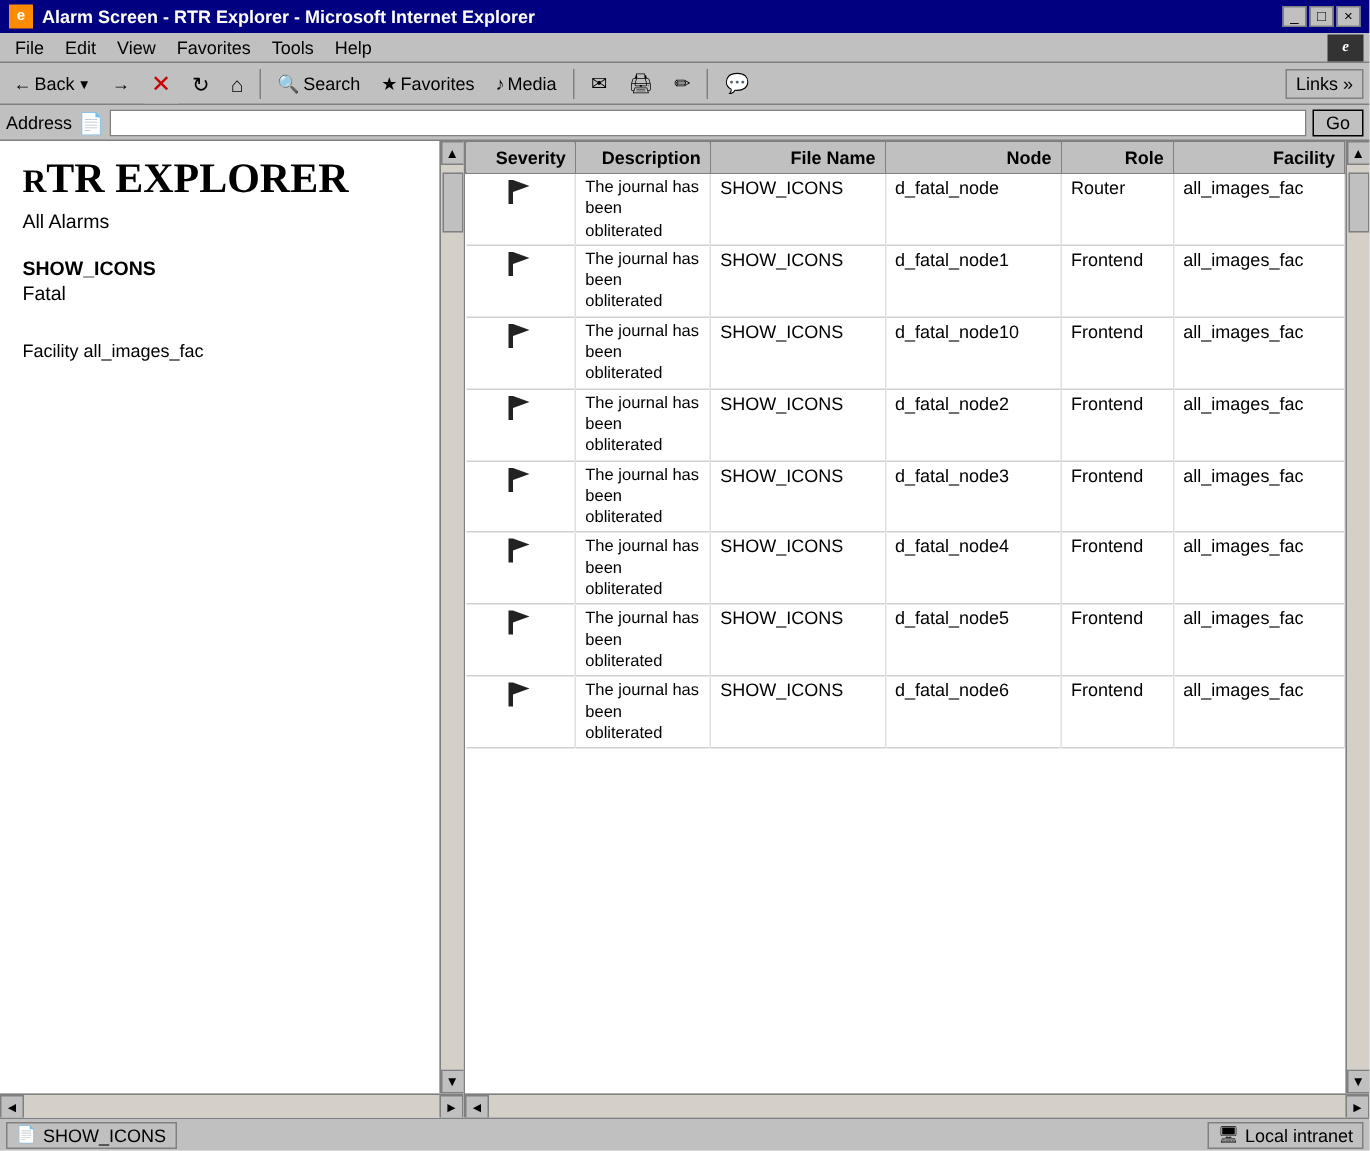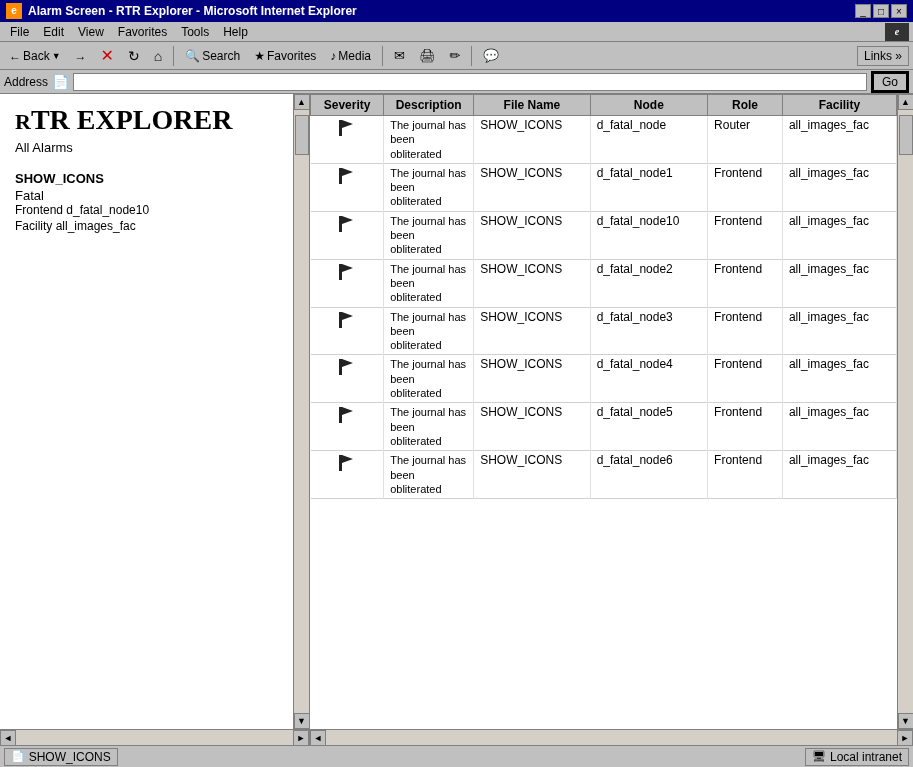--- a/index.html
+++ b/index.html
@@ -65,21 +65,21 @@
     }
     .address-label { font-size: 12px; }
     .address-input {
       flex: 1;
       height: 18px;
       border: 1px solid #808080;
       background: white;
       font-size: 12px;
       padding: 0 4px;
     }
-    .go-btn { padding: 1px 8px; background: #c0c0c0; border: 3px solid #000000; font-size: 12px; cursor: pointer; }
+    .go-btn { padding: 1px 8px; background: #c0c0c0; border: 1px solid #000000; font-size: 12px; cursor: pointer; }
 
     
     .main-content {
       display: flex;
       height: calc(767px - 22px - 20px - 28px - 24px - 22px);
       background: white;
     }
 
     
     .left-panel {
@@ -93,21 +93,21 @@
     }
     .left-panel-scroll {
       flex: 1;
       overflow-y: auto;
       padding: 10px 15px;
     }
     .rtr-title { font-size: 28px; font-weight: bold; font-family: 'Times New Roman', serif; margin-bottom: 4px; }
     .rtr-mode { font-size: 13px; margin-bottom: 2px; }
     .rtr-alarms { font-size: 13px; margin-bottom: 16px; }
     .alarm-name { font-size: 13px; font-weight: bold; margin-bottom: 2px; }
-    .alarm-severity { font-size: 13px; margin-bottom: 0; }
+    .alarm-severity { font-size: 13px; margin-bottom: 24px; }
     .alarm-node-info { font-size: 12px; margin-bottom: 2px; }
     .alarm-facility { font-size: 12px; margin-bottom: 14px; }
     .info-box {
       border: 2px solid #808080;
       padding: 8px;
       background: #e8e8e8;
       font-size: 12px;
       line-height: 1.5;
     }
     .info-box-title { font-weight: bold; margin-bottom: 4px; }
@@ -126,21 +126,21 @@
     table {
       width: 100%;
       border-collapse: collapse;
       font-size: 12px;
     }
     thead th {
       background: #c0c0c0;
       border: 1px solid #808080;
       padding: 3px 6px;
       font-weight: bold;
-      text-align: center;
+      text-align: right;
       white-space: nowrap;
       position: sticky;
       top: 0;
     }
     tbody tr { border-bottom: 1px solid #d0d0d0; }
     tbody td { padding: 2px 6px; border-right: 1px solid #e0e0e0; vertical-align: top; }
     .desc-cell { width: 90px; font-size: 11px; line-height: 1.3; }
 
     
     .status-bar {
@@ -281,21 +281,20 @@
     <div style="display:flex; flex:1; overflow:hidden;">
       <div class="left-panel-scroll">
         <div class="rtr-title">
           <span style="font-size:22px;">R</span><span>TR EXPLORER</span>
         </div>
         <div class="rtr-alarms">All Alarms</div>
 
         <div class="alarm-name">SHOW_ICONS</div>
         <div class="alarm-severity">Fatal</div>
 
-        <div class="alarm-node-info">Frontend d_fatal_node10</div>
         <div class="alarm-facility">Facility all_images_fac</div>
 
       </div>
       <div class="vert-scroll">
         <div class="scroll-btn">▲</div>
         <div class="scroll-track">
           <div class="scroll-thumb"></div>
         </div>
         <div class="scroll-btn">▼</div>
       </div>

